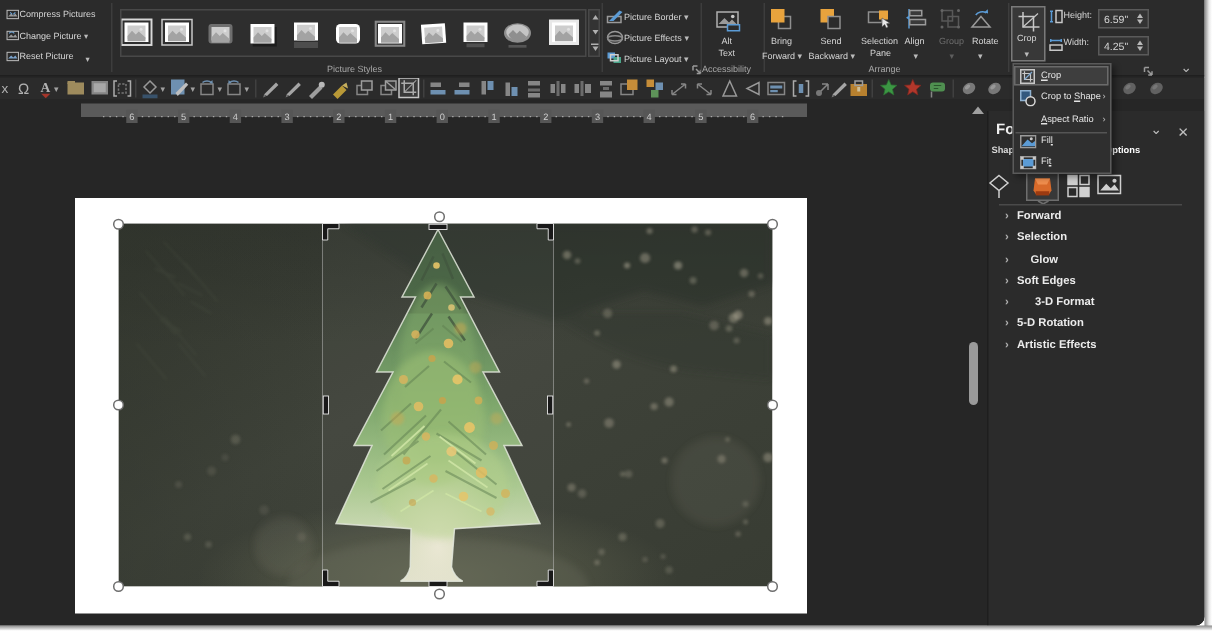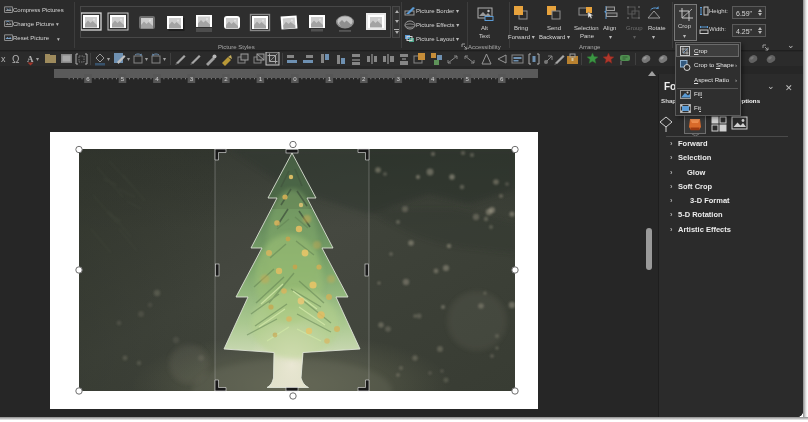--- a/index.html
+++ b/index.html
@@ -736,21 +736,21 @@
       <div style="position:relative;height:14.3px;">
           <span style="position:absolute;left:12px;color:#b0b0b0;">›</span>
           <span style="position:absolute;left:20px;white-space:nowrap;">Selection</span>
         </div>
       <div style="position:relative;height:14.3px;">
           <span style="position:absolute;left:12px;color:#b0b0b0;">›</span>
           <span style="position:absolute;left:29px;white-space:nowrap;">Glow</span>
         </div>
       <div style="position:relative;height:14.3px;">
           <span style="position:absolute;left:12px;color:#b0b0b0;">›</span>
-          <span style="position:absolute;left:20px;white-space:nowrap;">Soft Crop</span>
+          <span style="position:absolute;left:20px;white-space:nowrap;">Soft Edges</span>
         </div>
       <div style="position:relative;height:14.3px;">
           <span style="position:absolute;left:12px;color:#b0b0b0;">›</span>
           <span style="position:absolute;left:32px;white-space:nowrap;">3-D Format</span>
         </div>
       <div style="position:relative;height:14.3px;">
           <span style="position:absolute;left:12px;color:#b0b0b0;">›</span>
           <span style="position:absolute;left:20px;white-space:nowrap;">5-D Rotation</span>
         </div>
       <div style="position:relative;height:14.3px;">

